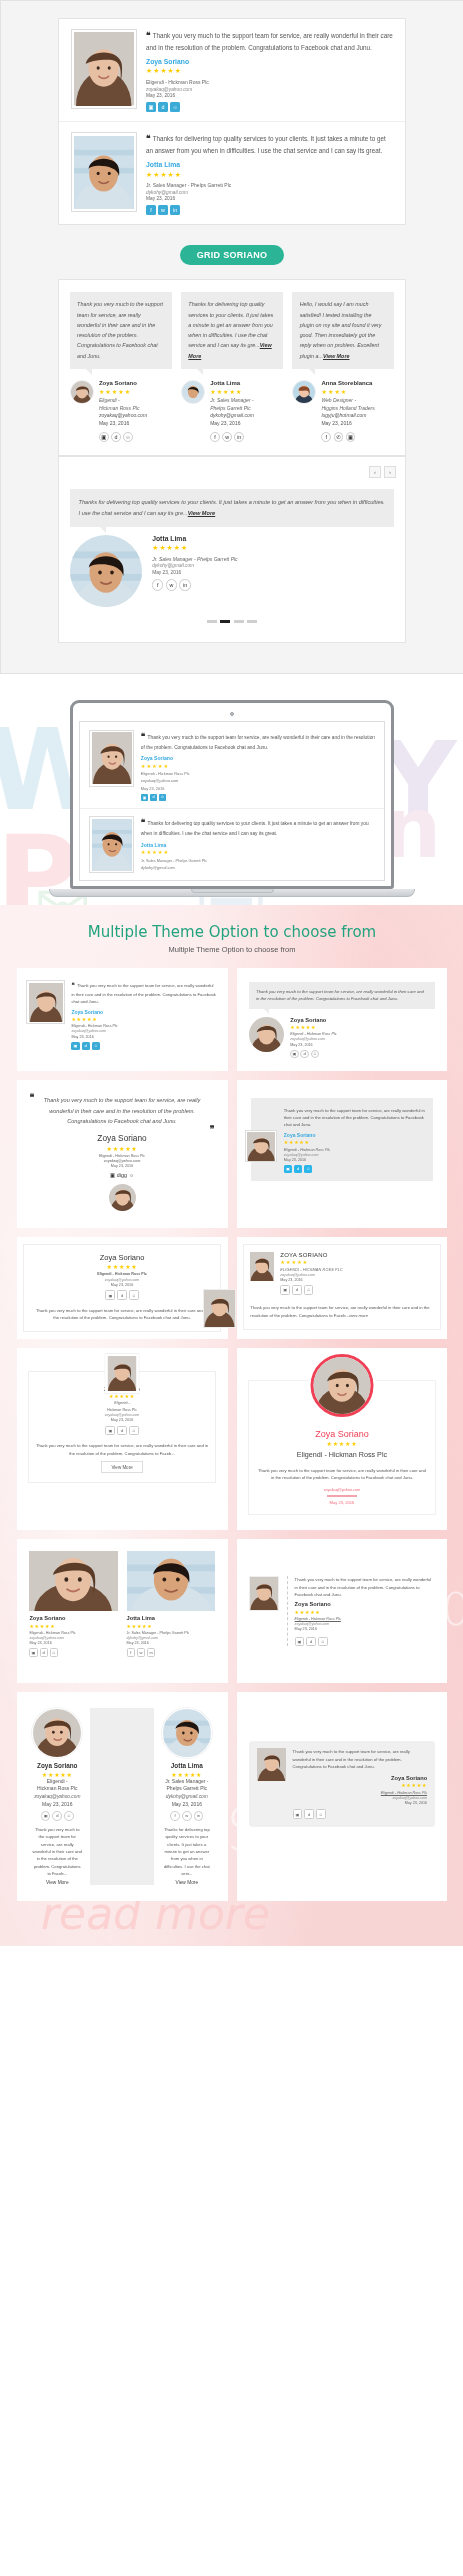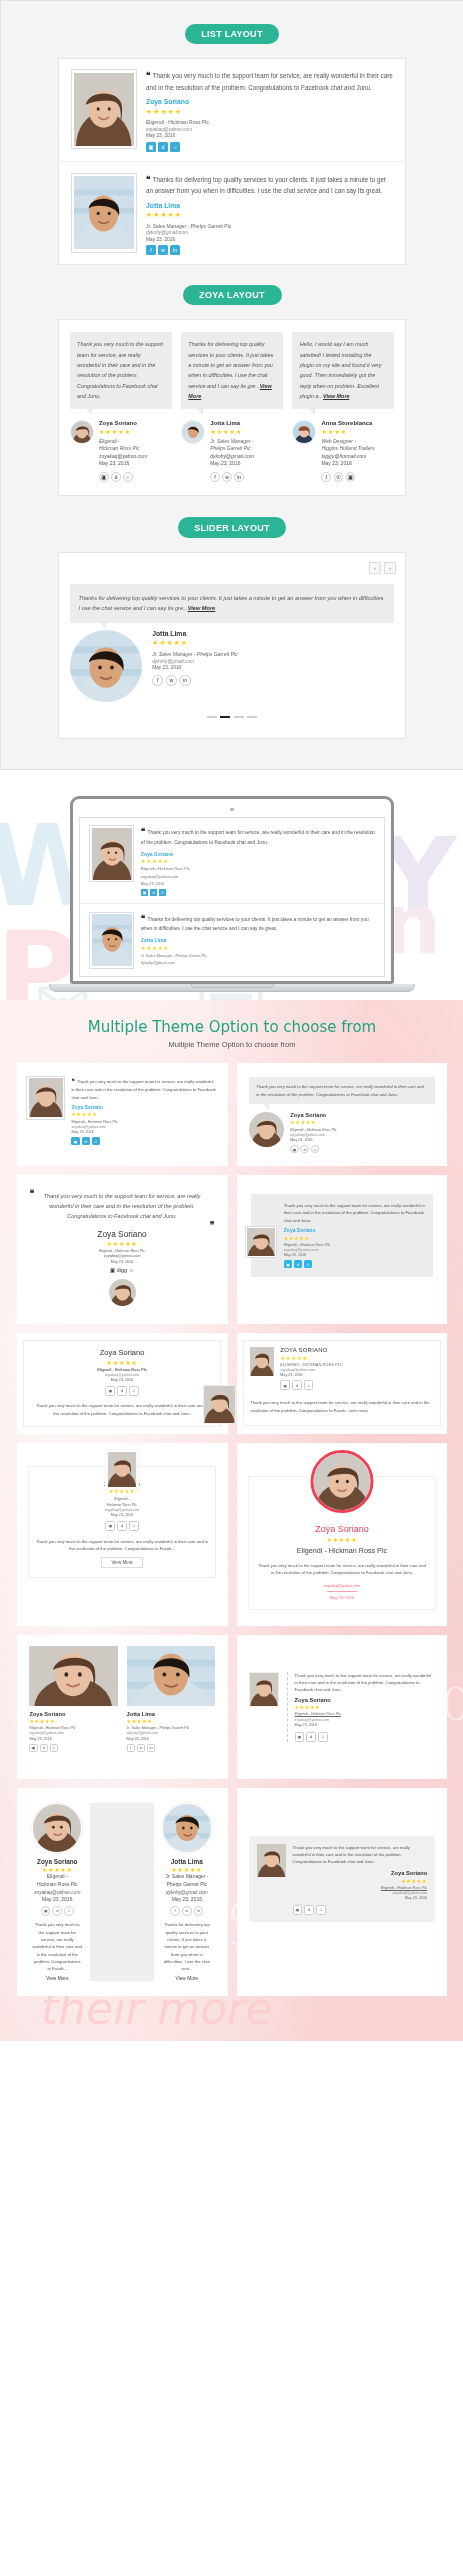--- a/index.html
+++ b/index.html
@@ -196,23 +196,20 @@
   .divider-v{ width:0.8px; background:#eee; }
   .dashed-v{ border-left:0.8px dashed #ccc; }
 </style>
 </head>
 <body>
 
 <div class="page">
 
   <div class="sec-templates">
 
-    <div class="pill-wrap">
-      <span class="pill">LIST LAYOUT</span>
-    </div>
     <div class="panel">
 
       <div class="list-item">
         <div class="thumb-sq">
           <svg class="ph" viewBox="0 0 88 106" preserveAspectRatio="xMidYMid slice">
             <rect width="88" height="106" fill="#cfc9c4"></rect>
             <ellipse cx="44" cy="106" rx="40" ry="50" fill="#6b4b35"></ellipse>
             <ellipse cx="44" cy="52" rx="22" ry="27" fill="#e7bfa3"></ellipse>
             <path d="M18 46c4-22 48-22 52 0 2 16-2 26-2 26 4-34-10-32-24-32S18 46 18 46z" fill="#5a3c28"></path>
             <ellipse cx="36" cy="52" rx="2.2" ry="2.6" fill="#3a2a20"></ellipse>
@@ -263,21 +260,21 @@
           <div class="soc-row">
             <span class="soc-sq fb">f</span>
             <span class="soc-sq">w</span>
             <span class="soc-sq">in</span>
           </div>
         </div>
       </div>
     </div>
 
     <div class="pill-wrap" style="margin-top:19.6px">
-      <span class="pill">ZOYA LAYOUT</span>
+      <span class="pill">GRID SORIANO</span>
     </div>
     <div class="panel">
       <div class="grid3">
 
         <div class="gcol">
           <div class="bubble"><span>Thank you very much to the support team for service, are really wonderful in their care and in the resolution of the problem. Congratulations to Facebook chat and Junu.</span></div>
           <div class="gperson">
             <div class="av-circ">
               <svg class="ph" viewBox="0 0 32 32">
                   <rect width="32" height="32" fill="#cfc9c4"></rect>
@@ -348,23 +345,20 @@
                 <span class="soc-cir">f</span>
                 <span class="soc-cir">✆</span>
                 <span class="soc-cir">▣</span>
               </div>
             </div>
           </div>
         </div>
       </div>
     </div>
 
-    <div class="pill-wrap" style="margin-top:21px">
-      <span class="pill">SLIDER LAYOUT</span>
-    </div>
     <div class="panel">
       <div class="slider-top">
         <span class="arrow">‹</span>
         <span class="arrow">›</span>
       </div>
       <div class="sl-bubble"><span>Thanks for delivering top quality services to your clients. It just takes a minute to get an answer from you when in difficulties. I use the chat service and I can say its gre...</span><a class="viewmore">View More</a></div>
       <div class="sl-person">
         <div class="sl-av">
           <svg class="ph" viewBox="0 0 96 96">
               <rect width="96" height="96" fill="#cfe0ea"></rect>
@@ -474,21 +468,21 @@
     </div>
 
   </div>
 
   <div class="sec-themes">
     <div class="marble"></div>
     <div class="themes-head">Multiple Theme Option to choose from</div>
     <div class="themes-sub">Multiple Theme Option to choose from</div>
 
     <div class="watermark" style="right:-6px;top:679px;">Shot 10</div>
-    <div class="watermark" style="left:41px;bottom:7.5px;font-style:italic;color:rgba(250,205,205,.85)">their more</div>
+    <div class="watermark" style="left:41px;bottom:7.5px;font-style:italic;color:rgba(250,205,205,.85)">read more</div>
     <div class="watermark" style="left:226px;top:890px;font-size:60px;">S</div>
 
     <div class="tgrid">
 
       <div class="tcard">
         <div style="display:flex;gap:6px;padding:6px 3px;">
           <div style="width:39px;height:44px;border:0.8px solid #ddd;padding:1.5px;flex:none;overflow:hidden;background:#fff">
             <svg class="ph" viewBox="0 0 52 58" preserveAspectRatio="xMidYMid slice">
                 <rect width="52" height="58" fill="#cfc9c4"></rect>
                 <ellipse cx="26" cy="60" rx="24" ry="28" fill="#6b4b35"></ellipse>

